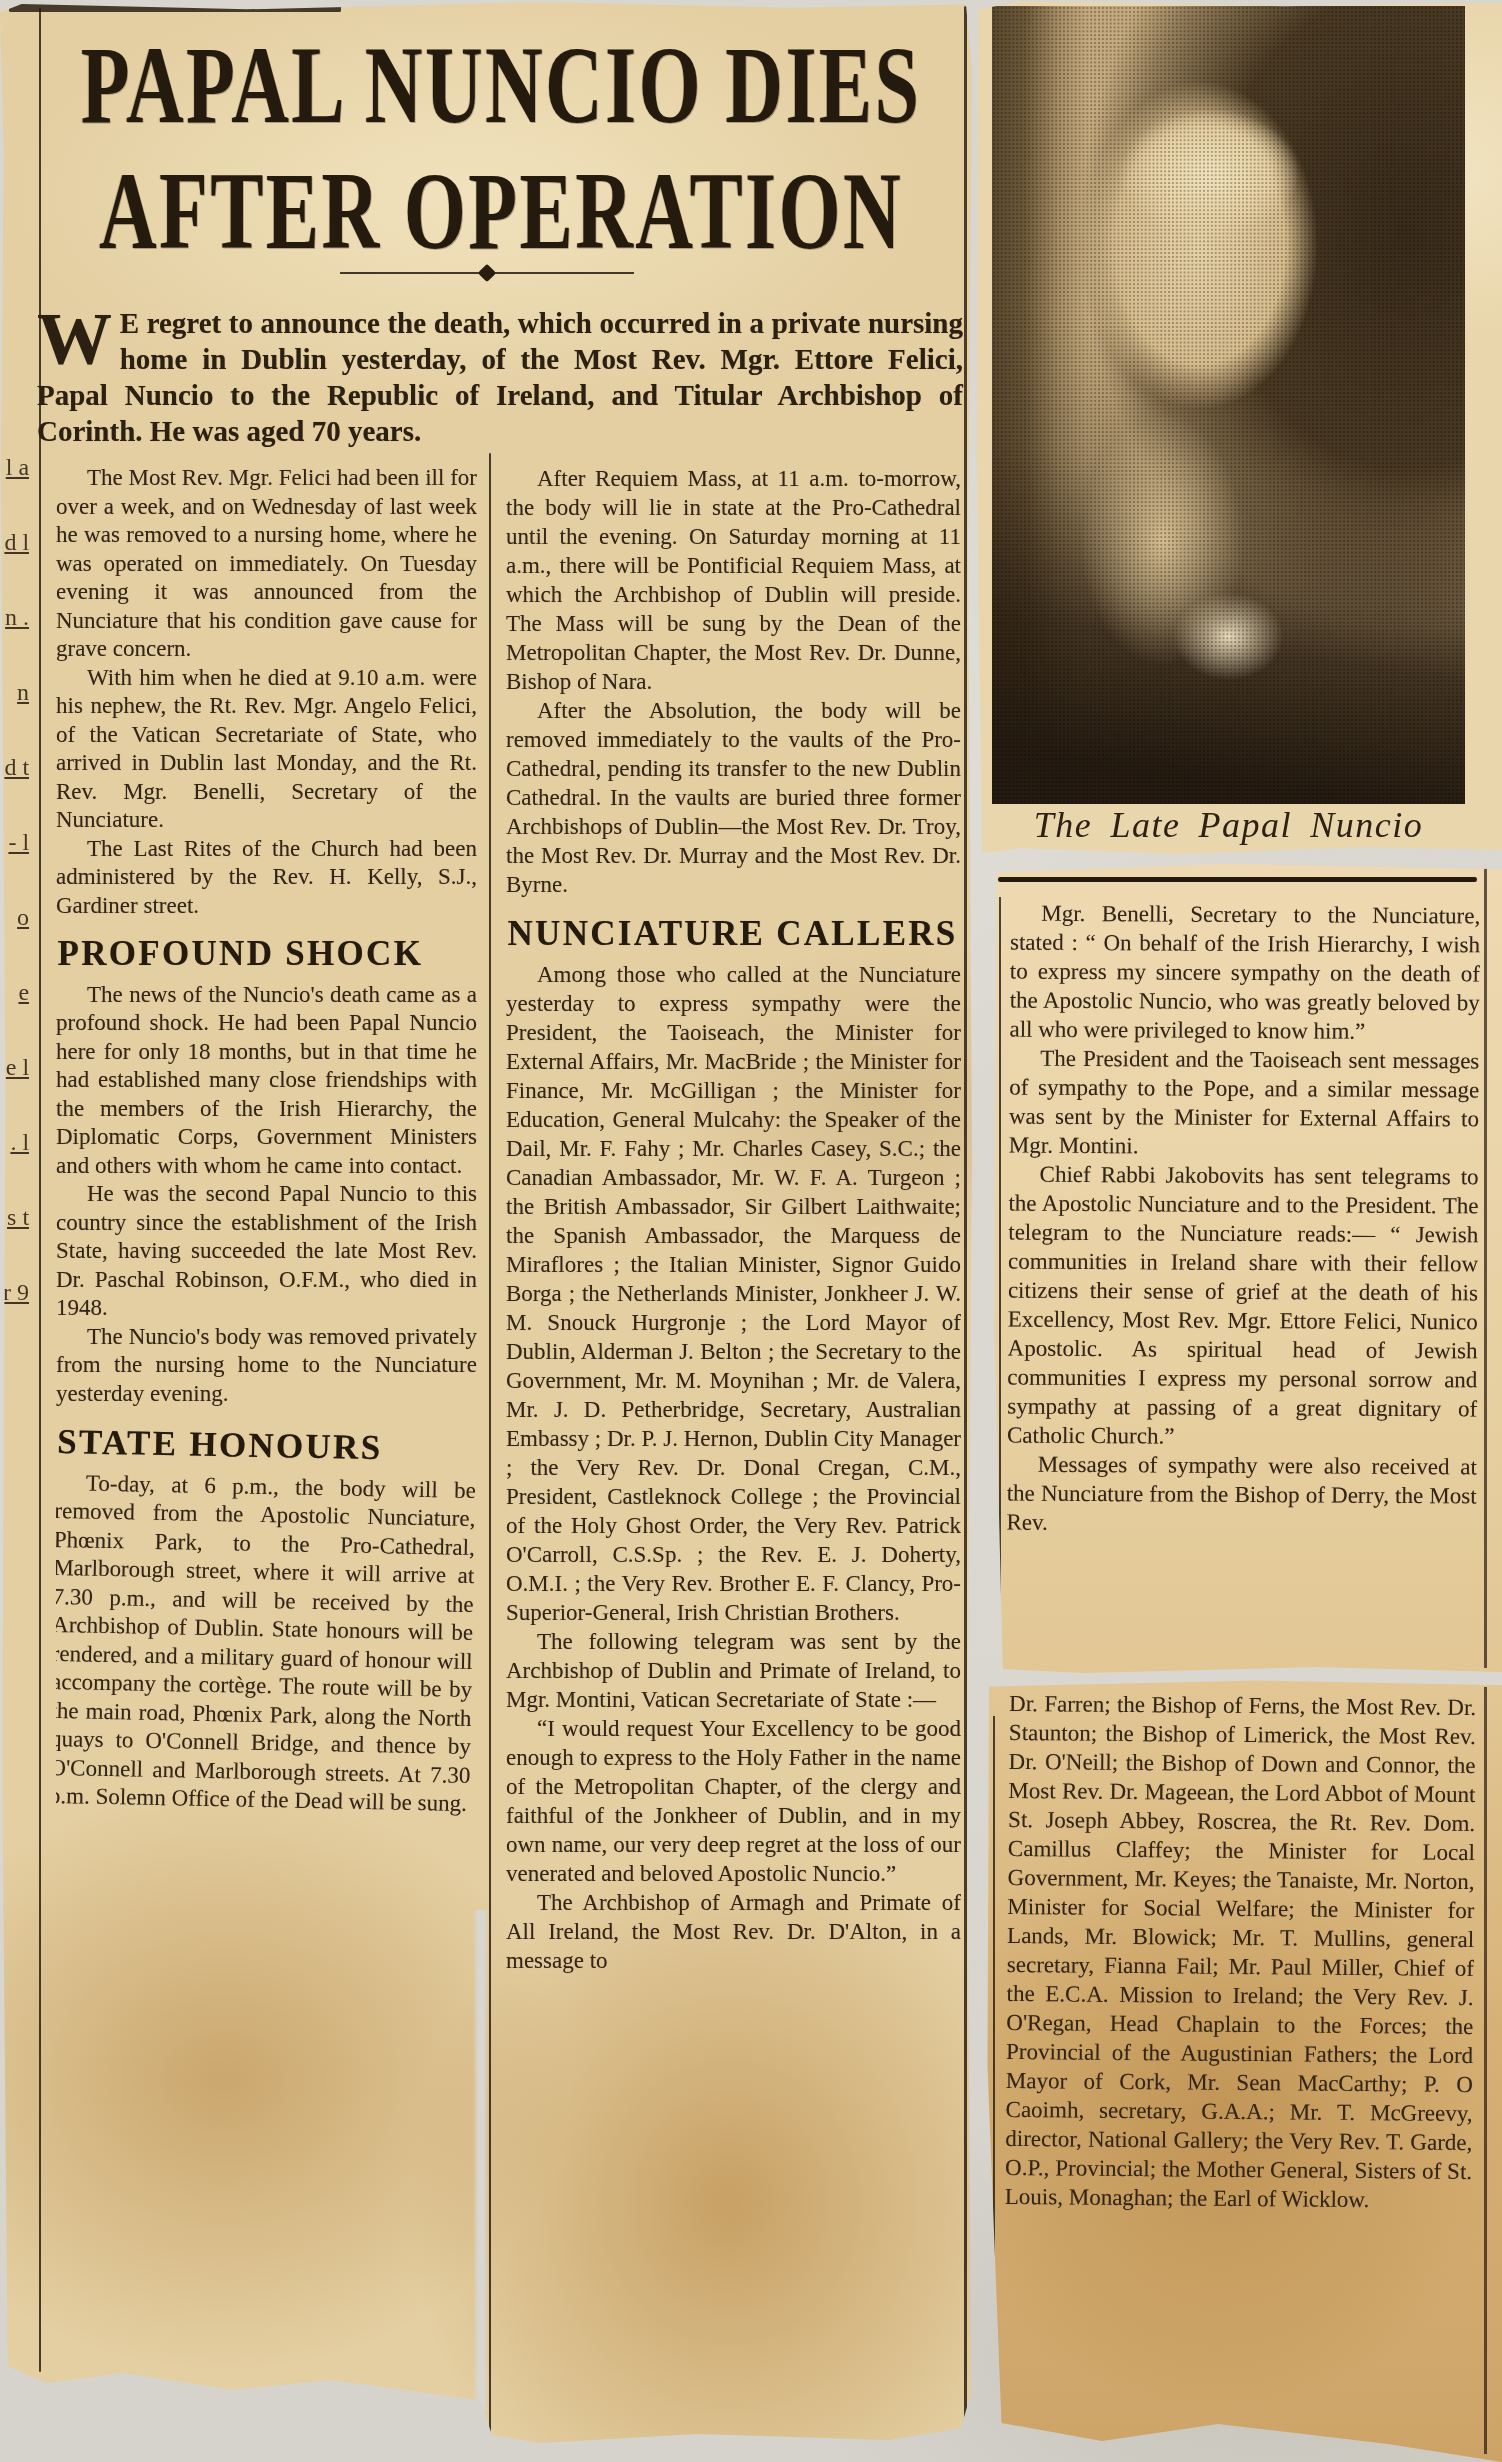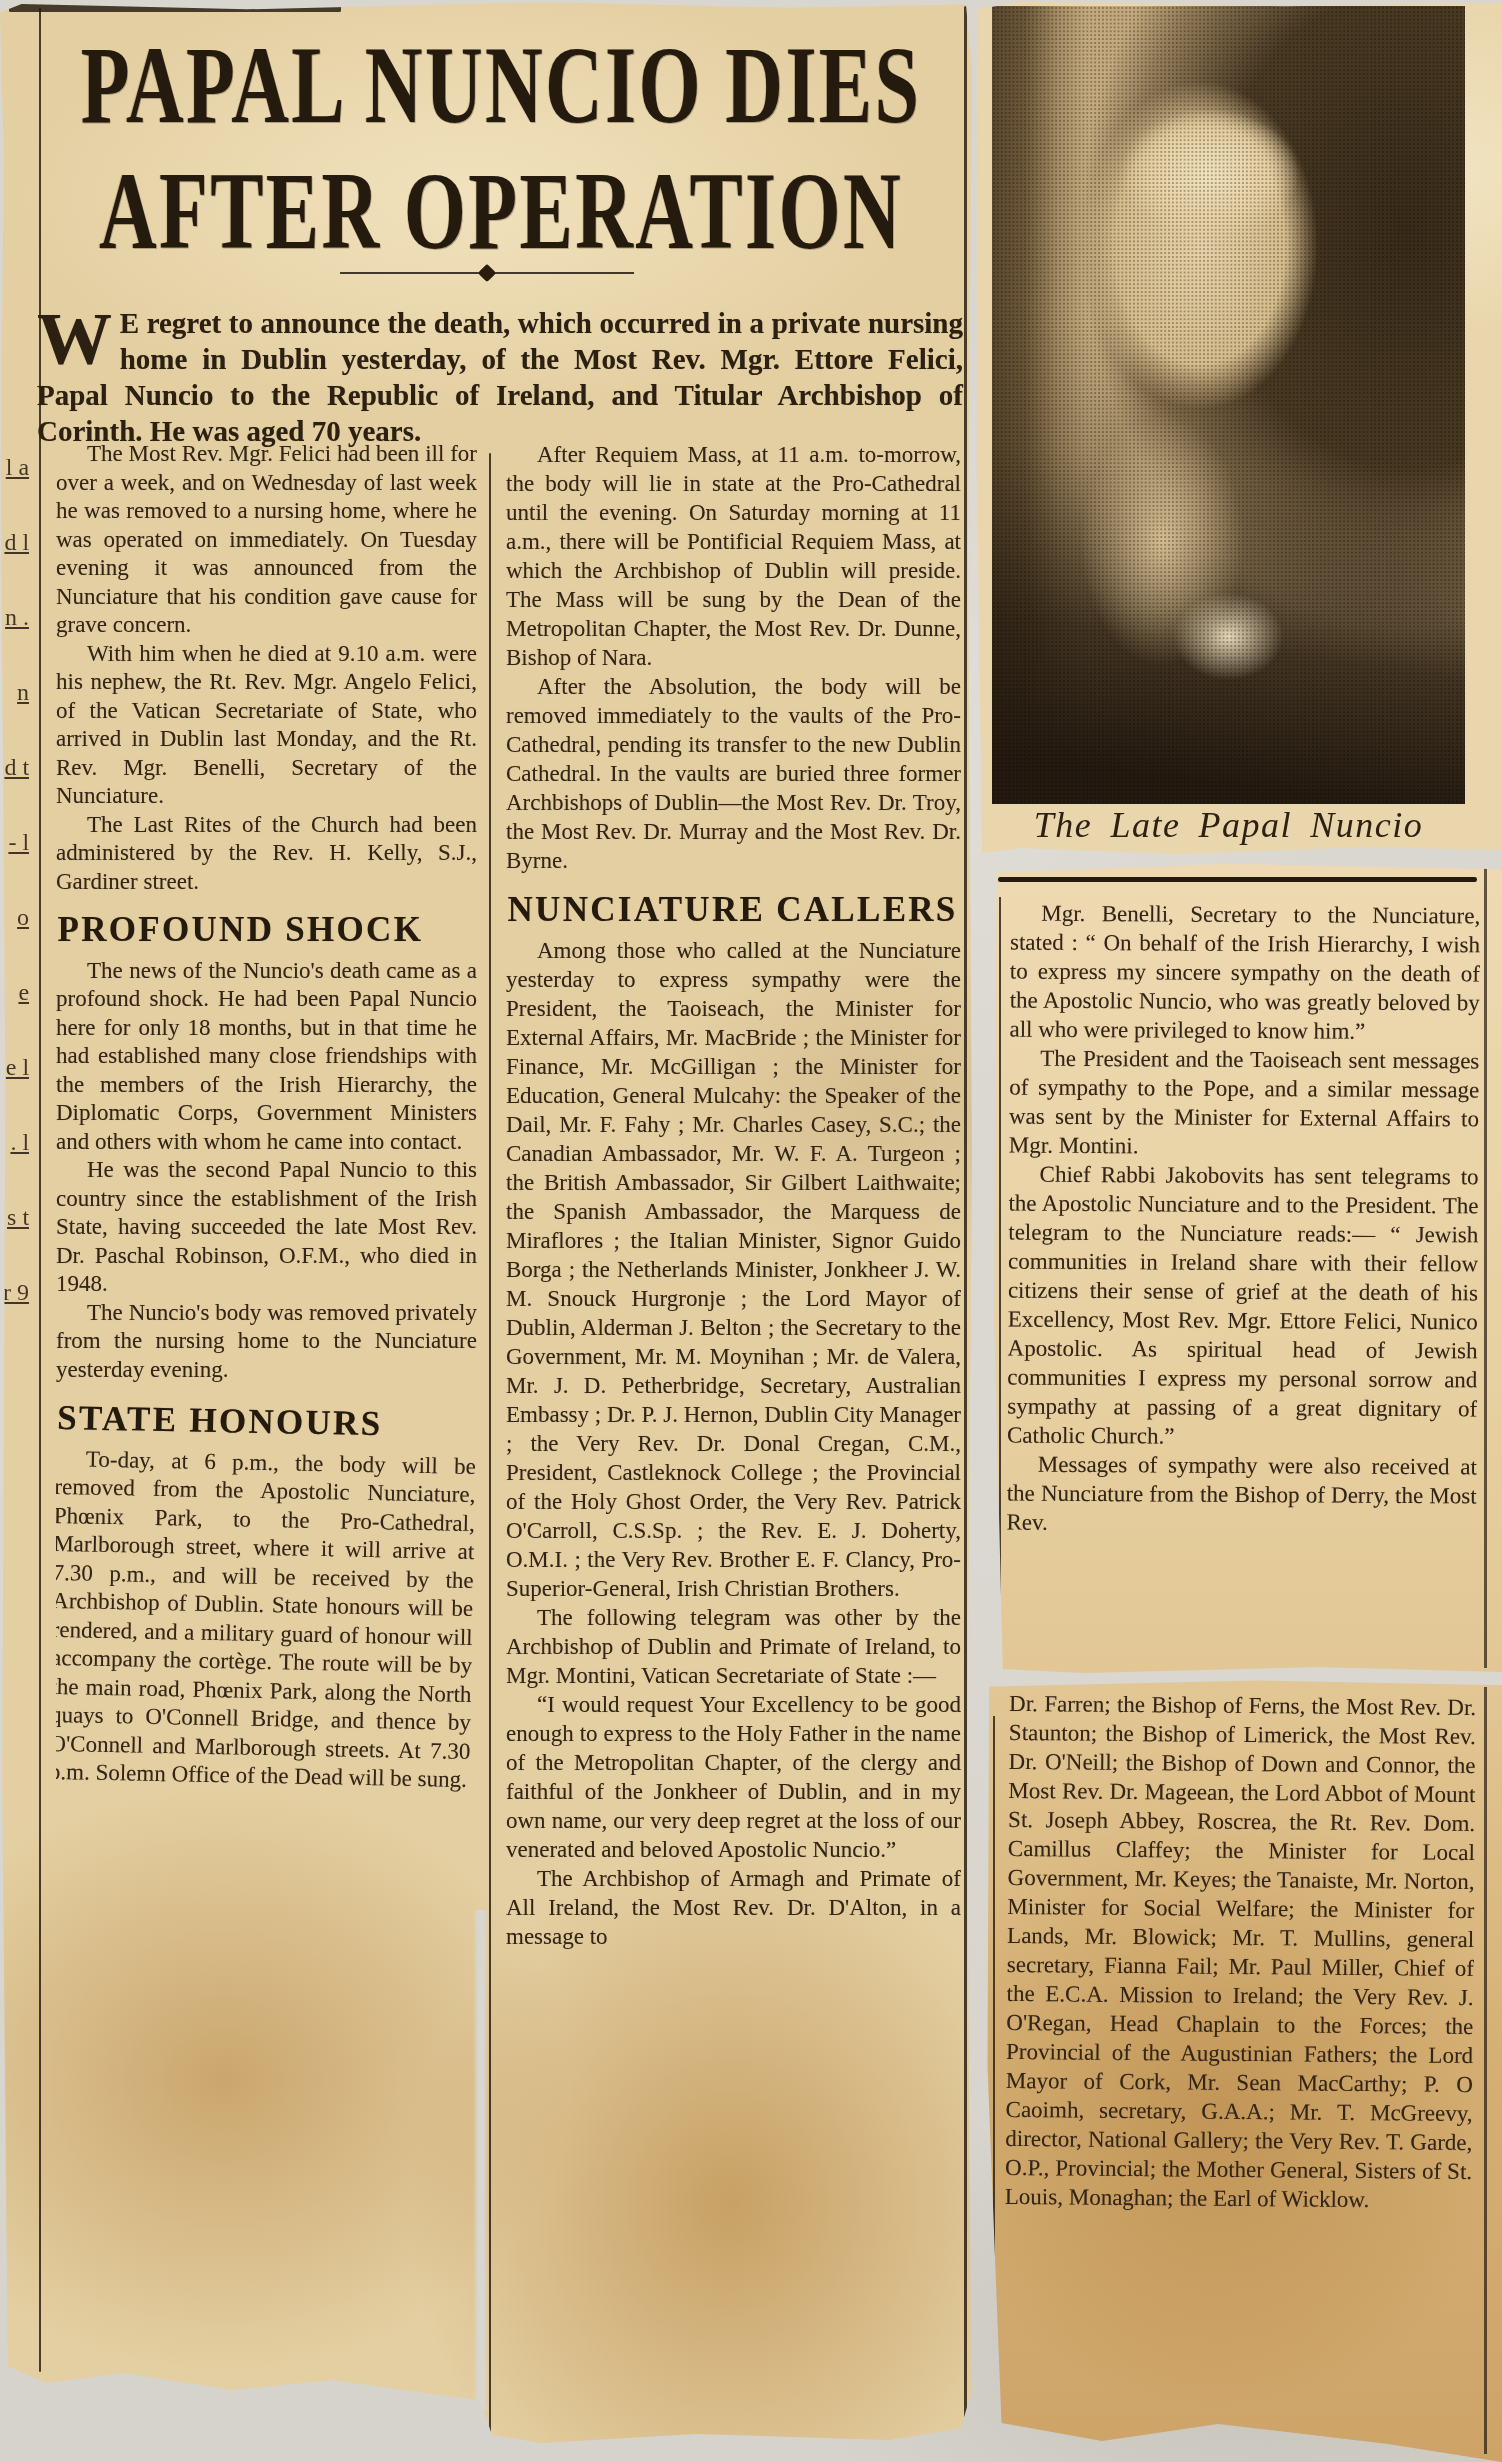--- a/index.html
+++ b/index.html
@@ -45,21 +45,21 @@
     font-weight:bold;color:#241a0e;
     text-shadow:0.8px 0.8px 0 rgba(46,31,16,.3), -0.8px 0 0 rgba(46,31,16,.18);}
   .headline span{display:block;font-size:80px;letter-spacing:2.3px;transform:scaleY(1.38);transform-origin:center top;height:126px;}
   .divider{position:absolute;left:340px;top:272px;width:294px;height:2.3px;background:rgba(38,26,14,.85);}
   .divider .diamond{position:absolute;left:50%;top:50%;width:13px;height:13px;background:#2a1d0f;
     transform:translate(-50%,-50%) rotate(45deg);border-radius:2.3px;}
   .lead{position:absolute;left:37px;top:305px;width:926px;margin:0;
     font-size:29px;line-height:36px;font-weight:bold;text-align:justify;color:#2c2012;
     text-shadow:0 0 0.8px rgba(46,31,16,.35);}
   .dropcap{float:left;font-size:75px;line-height:63px;font-weight:bold;margin:1.5px 7.7px 0 0;}
-  .col{position:absolute;top:440px;font-size:23px;line-height:28.5px;text-align:justify;overflow:hidden;
+  .col{position:absolute;top:464px;font-size:23px;line-height:28.5px;text-align:justify;overflow:hidden;
     color:#332517;text-shadow:0 0 0.8px rgba(46,31,16,.28);}
   .col p{margin:0;text-indent:31px;}
   .col h2{font-size:35px;letter-spacing:2.3px;margin:20px 0 12.4px 1.5px;color:#241a0e;
     text-shadow:0 0 0.8px rgba(46,31,16,.4);}
   .col-left{left:56px;width:421px;height:1941px;}
   .col-mid{left:506px;width:455px;height:1984px;line-height:29px;}
   .tilt{display:block;transform:rotate(1.1deg);transform-origin:top left;}
   
   .photo-clip{
     left:976px;top:0;width:526px;height:857px;
@@ -148,21 +148,21 @@
         <h2>STATE HONOURS</h2>
         <p>To-day, at 6 p.m., the body will be removed from the Apostolic Nunciature, Phœnix Park, to the Pro-Cathedral, Marlborough street, where it will arrive at 7.30 p.m., and will be received by the Archbishop of Dublin.  State honours will be rendered, and a military guard of honour will accompany the cortège.  The route will be by the main road, Phœnix Park, along the North quays to O'Connell Bridge, and thence by O'Connell and Marlborough streets.  At 7.30 p.m. Solemn Office of the Dead will be sung.</p>
       </span>
     </div>
 
     <div class="col col-mid">
       <p>After Requiem Mass, at 11 a.m. to-morrow, the body will lie in state at the Pro-Cathedral until the evening. On Saturday morning at 11 a.m., there will be Pontificial Requiem Mass, at which the Archbishop of Dublin will preside. The Mass will be sung by the Dean of the Metropolitan Chapter, the Most Rev. Dr. Dunne, Bishop of Nara.</p>
       <p>After the Absolution, the body will be removed immediately to the vaults of the Pro-Cathedral, pending its transfer to the new Dublin Cathedral. In the vaults are buried three former Archbishops of Dublin—the Most Rev. Dr. Troy, the Most Rev. Dr. Murray and the Most Rev. Dr. Byrne.</p>
       <h2>NUNCIATURE CALLERS</h2>
       <p>Among those who called at the Nunciature yesterday to express sympathy were the President, the Taoiseach, the Minister for External Affairs, Mr. MacBride ; the Minister for Finance, Mr. McGilligan ; the Minister for Education, General Mulcahy: the Speaker of the Dail, Mr. F. Fahy ; Mr. Charles Casey, S.C.; the Canadian Ambassador, Mr. W. F. A. Turgeon ; the British Ambassador, Sir Gilbert Laithwaite; the Spanish Ambassador, the Marquess de Miraflores ; the Italian Minister, Signor Guido Borga ; the Netherlands Minister, Jonkheer J. W. M. Snouck Hurgronje ; the Lord Mayor of Dublin, Alderman J. Belton ; the Secretary to the Government, Mr. M. Moynihan ; Mr. de Valera, Mr. J. D. Petherbridge, Secretary, Australian Embassy ; Dr. P. J. Hernon, Dublin City Manager ; the Very Rev. Dr. Donal Cregan, C.M., President, Castleknock College ; the Provincial of the Holy Ghost Order, the Very Rev. Patrick O'Carroll, C.S.Sp. ; the Rev. E. J. Doherty, O.M.I. ; the Very Rev. Brother E. F. Clancy, Pro-Superior-General, Irish Christian Brothers.</p>
-      <p>The following telegram was other by the Archbishop of Dublin and Primate of Ireland, to Mgr. Montini, Vatican Secretariate of State :—</p>
+      <p>The following telegram was sent by the Archbishop of Dublin and Primate of Ireland, to Mgr. Montini, Vatican Secretariate of State :—</p>
       <p>“I would request Your Excellency to be good enough to express to the Holy Father in the name of the Metropolitan Chapter, of the clergy and faithful of the Jonkheer of Dublin, and in my own name, our very deep regret at the loss of our venerated and beloved Apostolic Nuncio.”</p>
       <p>The Archbishop of Armagh and Primate of All Ireland, the Most Rev. Dr. D'Alton, in a message to</p>
     </div>
   </div>
 
   <div class="clip photo-clip">
     <div class="photo"></div>
     <div class="dots"></div>
     <div class="caption">The Late Papal Nuncio</div>
   </div>

